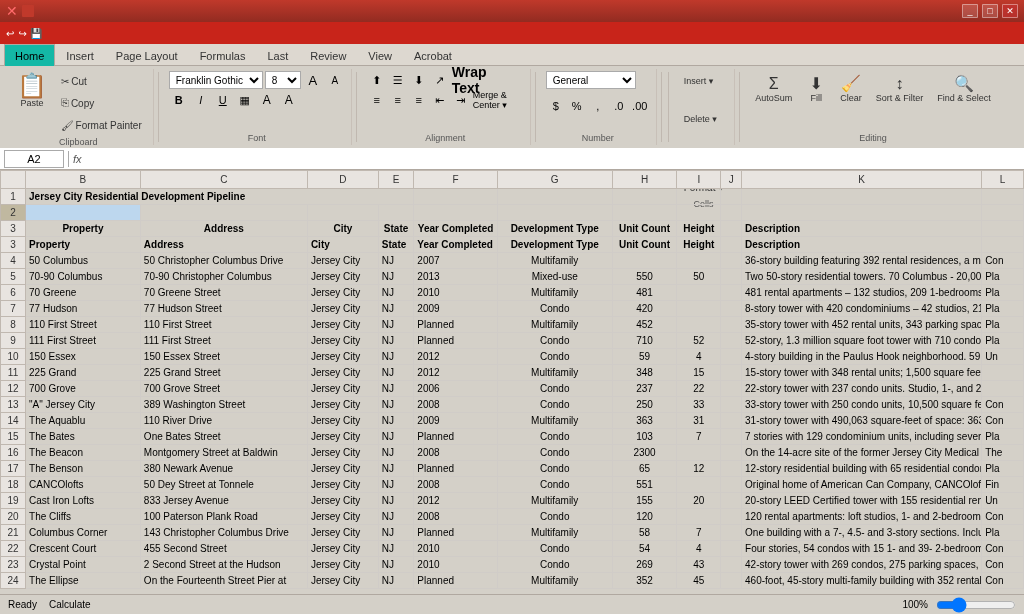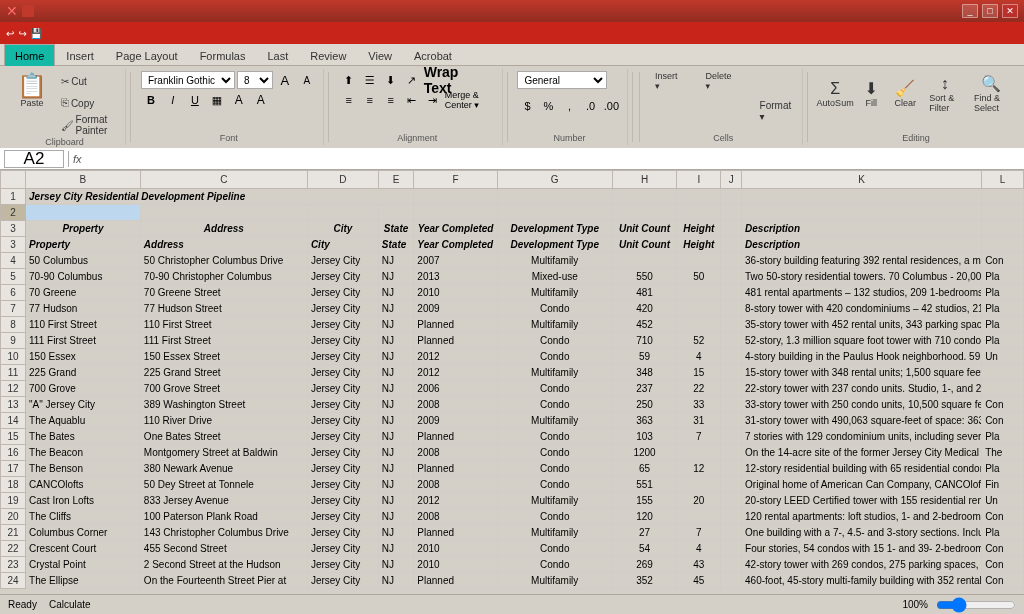--- a/index.html
+++ b/index.html
@@ -67,21 +67,21 @@
     .align-row { display: flex; align-items: center; gap: 1px; }
     .num-select { height: 18px; font-size: 10px; border: 1px solid #aaa; background: white; padding: 0 2px; width: 80px; }
     .num-row { display: flex; gap: 1px; align-items: center; }
 
     
     #formula-bar {
       display: flex; align-items: center; height: 22px; background: white;
       border-bottom: 1px solid #b0a8a0; padding: 0 4px; gap: 4px;
     }
     #cell-ref {
-      width: 60px; height: 18px; border: 1px solid #aaa; font-size: 17px;
+      width: 60px; height: 18px; border: 1px solid #aaa; font-size: 11px;
       padding: 0 4px; text-align: center;
     }
     #formula-divider { width: 1px; height: 16px; background: #aaa; }
     #fx-label { font-style: italic; font-size: 11px; color: #555; }
     #formula-input { flex: 1; height: 18px; border: none; outline: none; font-size: 11px; padding: 0 4px; }
     #spreadsheet { width: 100%; border-collapse: collapse; }
 
     .row-header, .col-header {
       background: #e8e4e0; border: 1px solid #c0b8b0;
       text-align: center; font-size: 10px; color: #333; font-weight: normal;
@@ -123,21 +123,21 @@
     .col-b { width: 110px; }
     .col-c { width: 160px; }
     .col-d { width: 68px; }
     .col-f { width: 80px; }
     .col-g { width: 110px; }
     .col-h { width: 62px; }
     .col-i { width: 42px; }
     .col-k { width: 230px; }
     .col-extra { width: 40px; }
 
-    .bold { font-weight: bold; font-style: italic; }
+    .bold { font-weight: bold; }
     .center { text-align: center; }
 
     #app-wrapper { display: flex; flex-direction: column; height: 614px; width: 1024px; }
     #spreadsheet-area { flex: 1; overflow: hidden; display: flex; flex-direction: column; }
     #spreadsheet-scroll { flex: 1; overflow: auto; }
 
     .header-row th { position: sticky; top: 0; z-index: 10; }
 
     
     .paste-large {
@@ -288,21 +288,21 @@
       </div>
       <div class="ribbon-group-label">Number</div>
     </div>
 
     <div class="separator"></div>
 
 
     <div class="separator"></div>
 
     <div class="ribbon-group">
-      <div style="display:flex;flex-direction:row;gap:18px;">
+      <div style="display:flex;flex-direction:column;gap:18px;">
         <div class="rbtn-small" style="font-size:9px;">Insert ▾</div>
         <div class="rbtn-small" style="font-size:9px;">Delete ▾</div>
         <div class="rbtn-small" style="font-size:10px;margin-top:30px;">Format ▾</div>
       </div>
       <div class="ribbon-group-label">Cells</div>
     </div>
 
     <div class="separator"></div>
 
     <div class="ribbon-group" style="border-right:none;">
@@ -600,21 +600,21 @@
               <td class="cell">Pla</td>
             </tr>
             <tr>
               <td class="row-header">16</td>
               <td class="cell">The Beacon</td>
               <td class="cell">Montgomery Street at Baldwin</td>
               <td class="cell">Jersey City</td>
               <td class="cell">NJ</td>
               <td class="cell">2008</td>
               <td class="cell center">Condo</td>
-              <td class="cell center">1200</td>
+              <td class="cell center">2300</td>
               <td class="cell center"></td>
               <td class="cell"></td>
               <td class="cell">On the 14-acre site of the former Jersey City Medical Center. This 2 million square foot complex</td>
               <td class="cell">The</td>
             </tr>
             <tr>
               <td class="row-header">17</td>
               <td class="cell">The Benson</td>
               <td class="cell">380 Newark Avenue</td>
               <td class="cell">Jersey City</td>
@@ -670,21 +670,21 @@
               <td class="cell">Con</td>
             </tr>
             <tr>
               <td class="row-header">21</td>
               <td class="cell">Columbus Corner</td>
               <td class="cell">143 Christopher Columbus Drive</td>
               <td class="cell">Jersey City</td>
               <td class="cell">NJ</td>
               <td class="cell">Planned</td>
               <td class="cell center">Multifamily</td>
-              <td class="cell center">27</td>
+              <td class="cell center">58</td>
               <td class="cell center">7</td>
               <td class="cell"></td>
               <td class="cell">One building with a 7-, 4.5- and 3-story sections. Includes 58 residential units, 45 parking spaces,</td>
               <td class="cell">Pla</td>
             </tr>
             <tr>
               <td class="row-header">22</td>
               <td class="cell">Crescent Court</td>
               <td class="cell">455 Second Street</td>
               <td class="cell">Jersey City</td>

